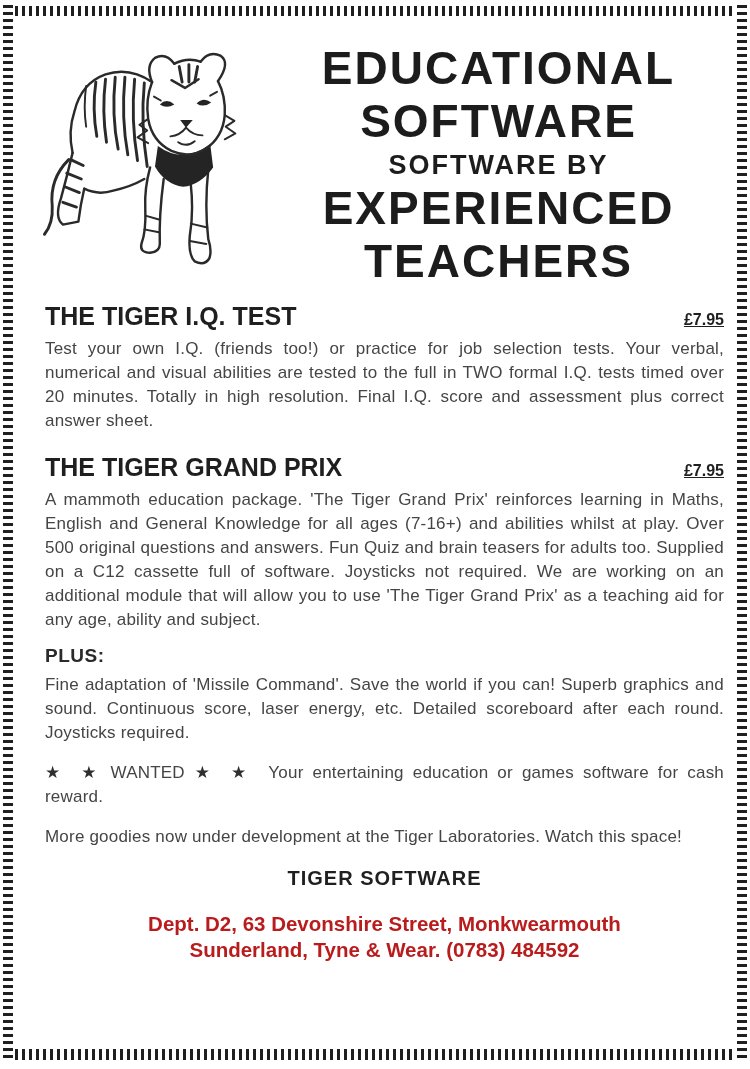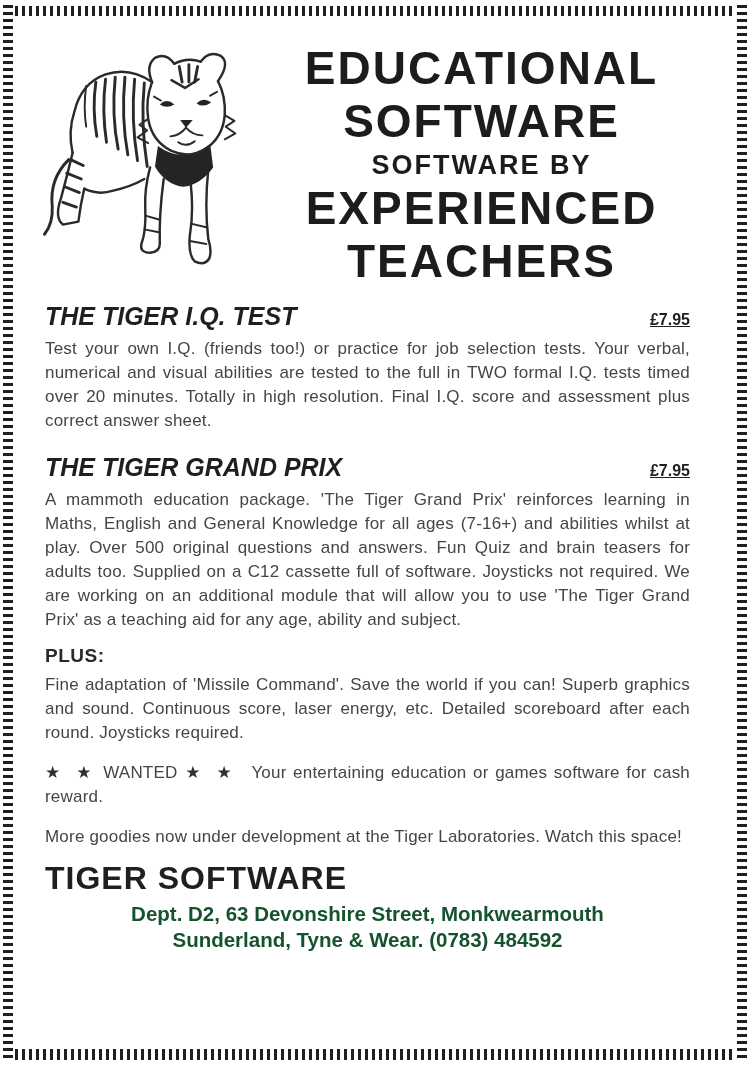--- a/index.html
+++ b/index.html
@@ -14,51 +14,51 @@
   
   .b-top, .b-bottom { position:absolute; left:15px; right:15px; height:10px;
     background:repeating-linear-gradient(to right, #1f1f1f 0 3px, transparent 3px 7px); }
   .b-top { top:6px; }
   .b-bottom { bottom:9px; height:11px; }
   .b-left, .b-right { position:absolute; top:5px; bottom:8px; width:10px;
     background:repeating-linear-gradient(to bottom, #1f1f1f 0 3px, transparent 3px 7px); }
   .b-left { left:3px; }
   .b-right { right:3px; }
 
-  .content { position:absolute; left:45px; right:60px; top:22px; }
+  .content { position:absolute; left:45px; right:26px; top:22px; }
 
   .masthead { display:flex; align-items:flex-start; }
   .tiger-wrap { flex:none; width:238px; height:252px; margin-left:-10px; }
   .tiger-wrap svg { width:100%; height:100%; }
   .headline { flex:1; text-align:center; padding-top:20px; color:#1c1c1c; }
   .h-big { font-size:46px; font-weight:bold; line-height:53px; letter-spacing:2px; white-space:nowrap; }
   .h-small { font-size:27px; font-weight:bold; line-height:34px; letter-spacing:2px; }
 
   .sec-head { display:flex; justify-content:space-between; align-items:baseline; }
-  .product-name { margin:0; font-size:25px; font-weight:bold; color:#1f1f1f; letter-spacing:0px;font-style:italic; }
+  .product-name { margin:0; font-size:25px; font-weight:bold; color:#1f1f1f; letter-spacing:0px; }
   .price { font-size:16px; font-weight:bold; color:#1f1f1f;text-decoration:underline; }
   .body {
     margin:6px 0 0 0;
     font-size:17px; line-height:24px;
     color:#454545;
     text-align:justify;
     letter-spacing:0.2px;
   }
   .sec1 { margin-top:14px; }
   .sec2 { margin-top:20px; }
   .sec3 { margin-top:13px; }
   .plus-label { font-size:19px; font-weight:bold; color:#2a2a2a; letter-spacing:0.5px; margin-bottom:2px; }
   .goodies { margin-top:16px; }
   .wanted { margin-top:16px; }
   .stars { letter-spacing:4px; color:#2f2f2f; }
   .wlabel { margin:0 6px; color:#454545; }
   .wgap { margin-right:14px; }
   .dealer { margin-top:18px; text-align:center; font-style:italic; font-size:18px; color:#4a4a4a; }
-  .company { margin-top:10px; font-size:32px; font-weight:bold; color:#1f1f1f; letter-spacing:1px; line-height:38px; }
-  .address { text-align:center; font-size:20.5px; font-weight:bold; color:#14532d; line-height:26px; margin-top:4px; }
+  .company { margin-top:10px; text-align:center; font-size:20px; font-weight:bold; color:#1f1f1f; letter-spacing:1px; line-height:38px; }
+  .address { text-align:center; font-size:20.5px; font-weight:bold; color:#b91c1c; line-height:26px; margin-top:14px; }
   .address div { white-space:nowrap; }
 </style>
 </head>
 <body>
 
 <div class="page">
   <div class="b-top"></div>
   <div class="b-bottom"></div>
   <div class="b-left"></div>
   <div class="b-right"></div>

